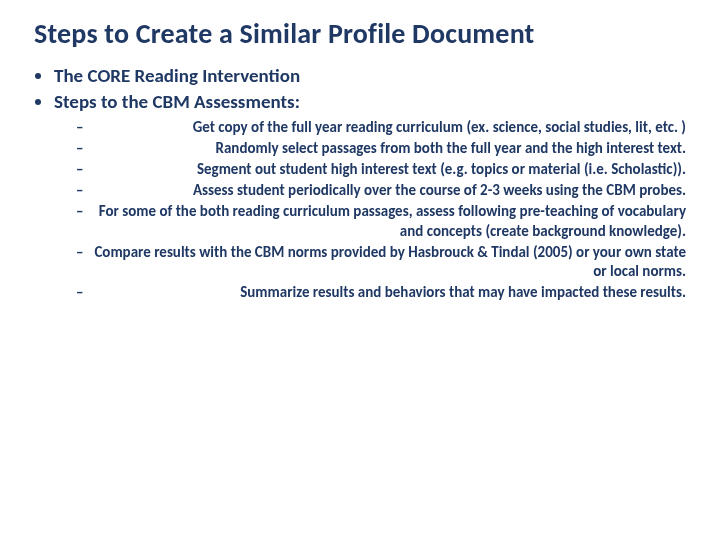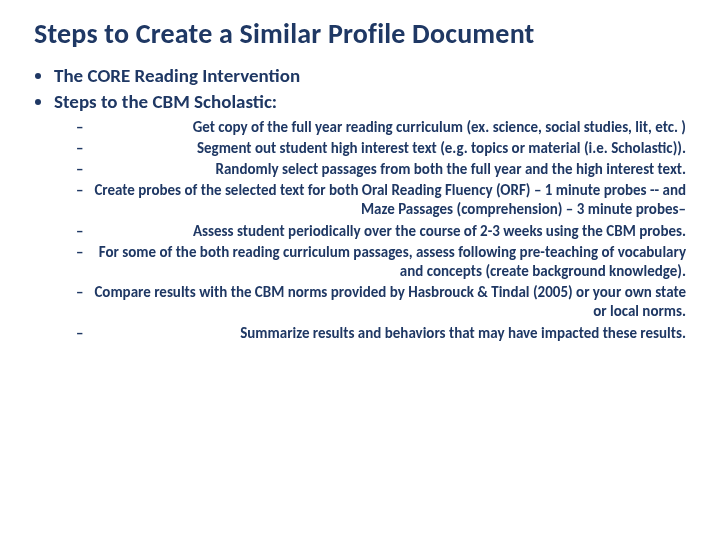--- a/index.html
+++ b/index.html
@@ -66,26 +66,25 @@
   }
 </style>
 </head>
 <body>
 
 <div class="slide">
   <h1 class="title">Steps to Create a Similar Profile Document</h1>
 
   <ul class="level1">
     <li>The CORE Reading Intervention</li>
-    <li>Steps to the CBM Scholastic:</li>
+    <li>Steps to the CBM Assessments:</li>
   </ul>
 
   <ul class="level2">
     <li><span>Get copy of the full year reading curriculum (ex. science, social studies, lit, etc. )</span></li>
+    <li><span>Randomly select passages from both the full year and the high interest text.</span></li>
     <li><span>Segment out student high interest text (e.g. topics or material (i.e. Scholastic)).</span></li>
-    <li><span>Randomly select passages from both the full year and the high interest text.</span></li>
-    <li><span>Create probes of the selected text for both Oral Reading Fluency (ORF) – 1 minute probes -- and Maze Passages (comprehension) – 3 minute probes–</span></li>
     <li><span>Assess student periodically over the course of 2-3 weeks using the CBM probes.</span></li>
     <li><span>For some of the both reading curriculum passages, assess following pre-teaching of vocabulary and concepts (create background knowledge).</span></li>
     <li><span>Compare results with the CBM norms provided by Hasbrouck &amp; Tindal (2005) or your own state or local norms.</span></li>
     <li><span>Summarize results and behaviors that may have impacted these results.</span></li>
   </ul>
 </div>
 
 </body></html>

